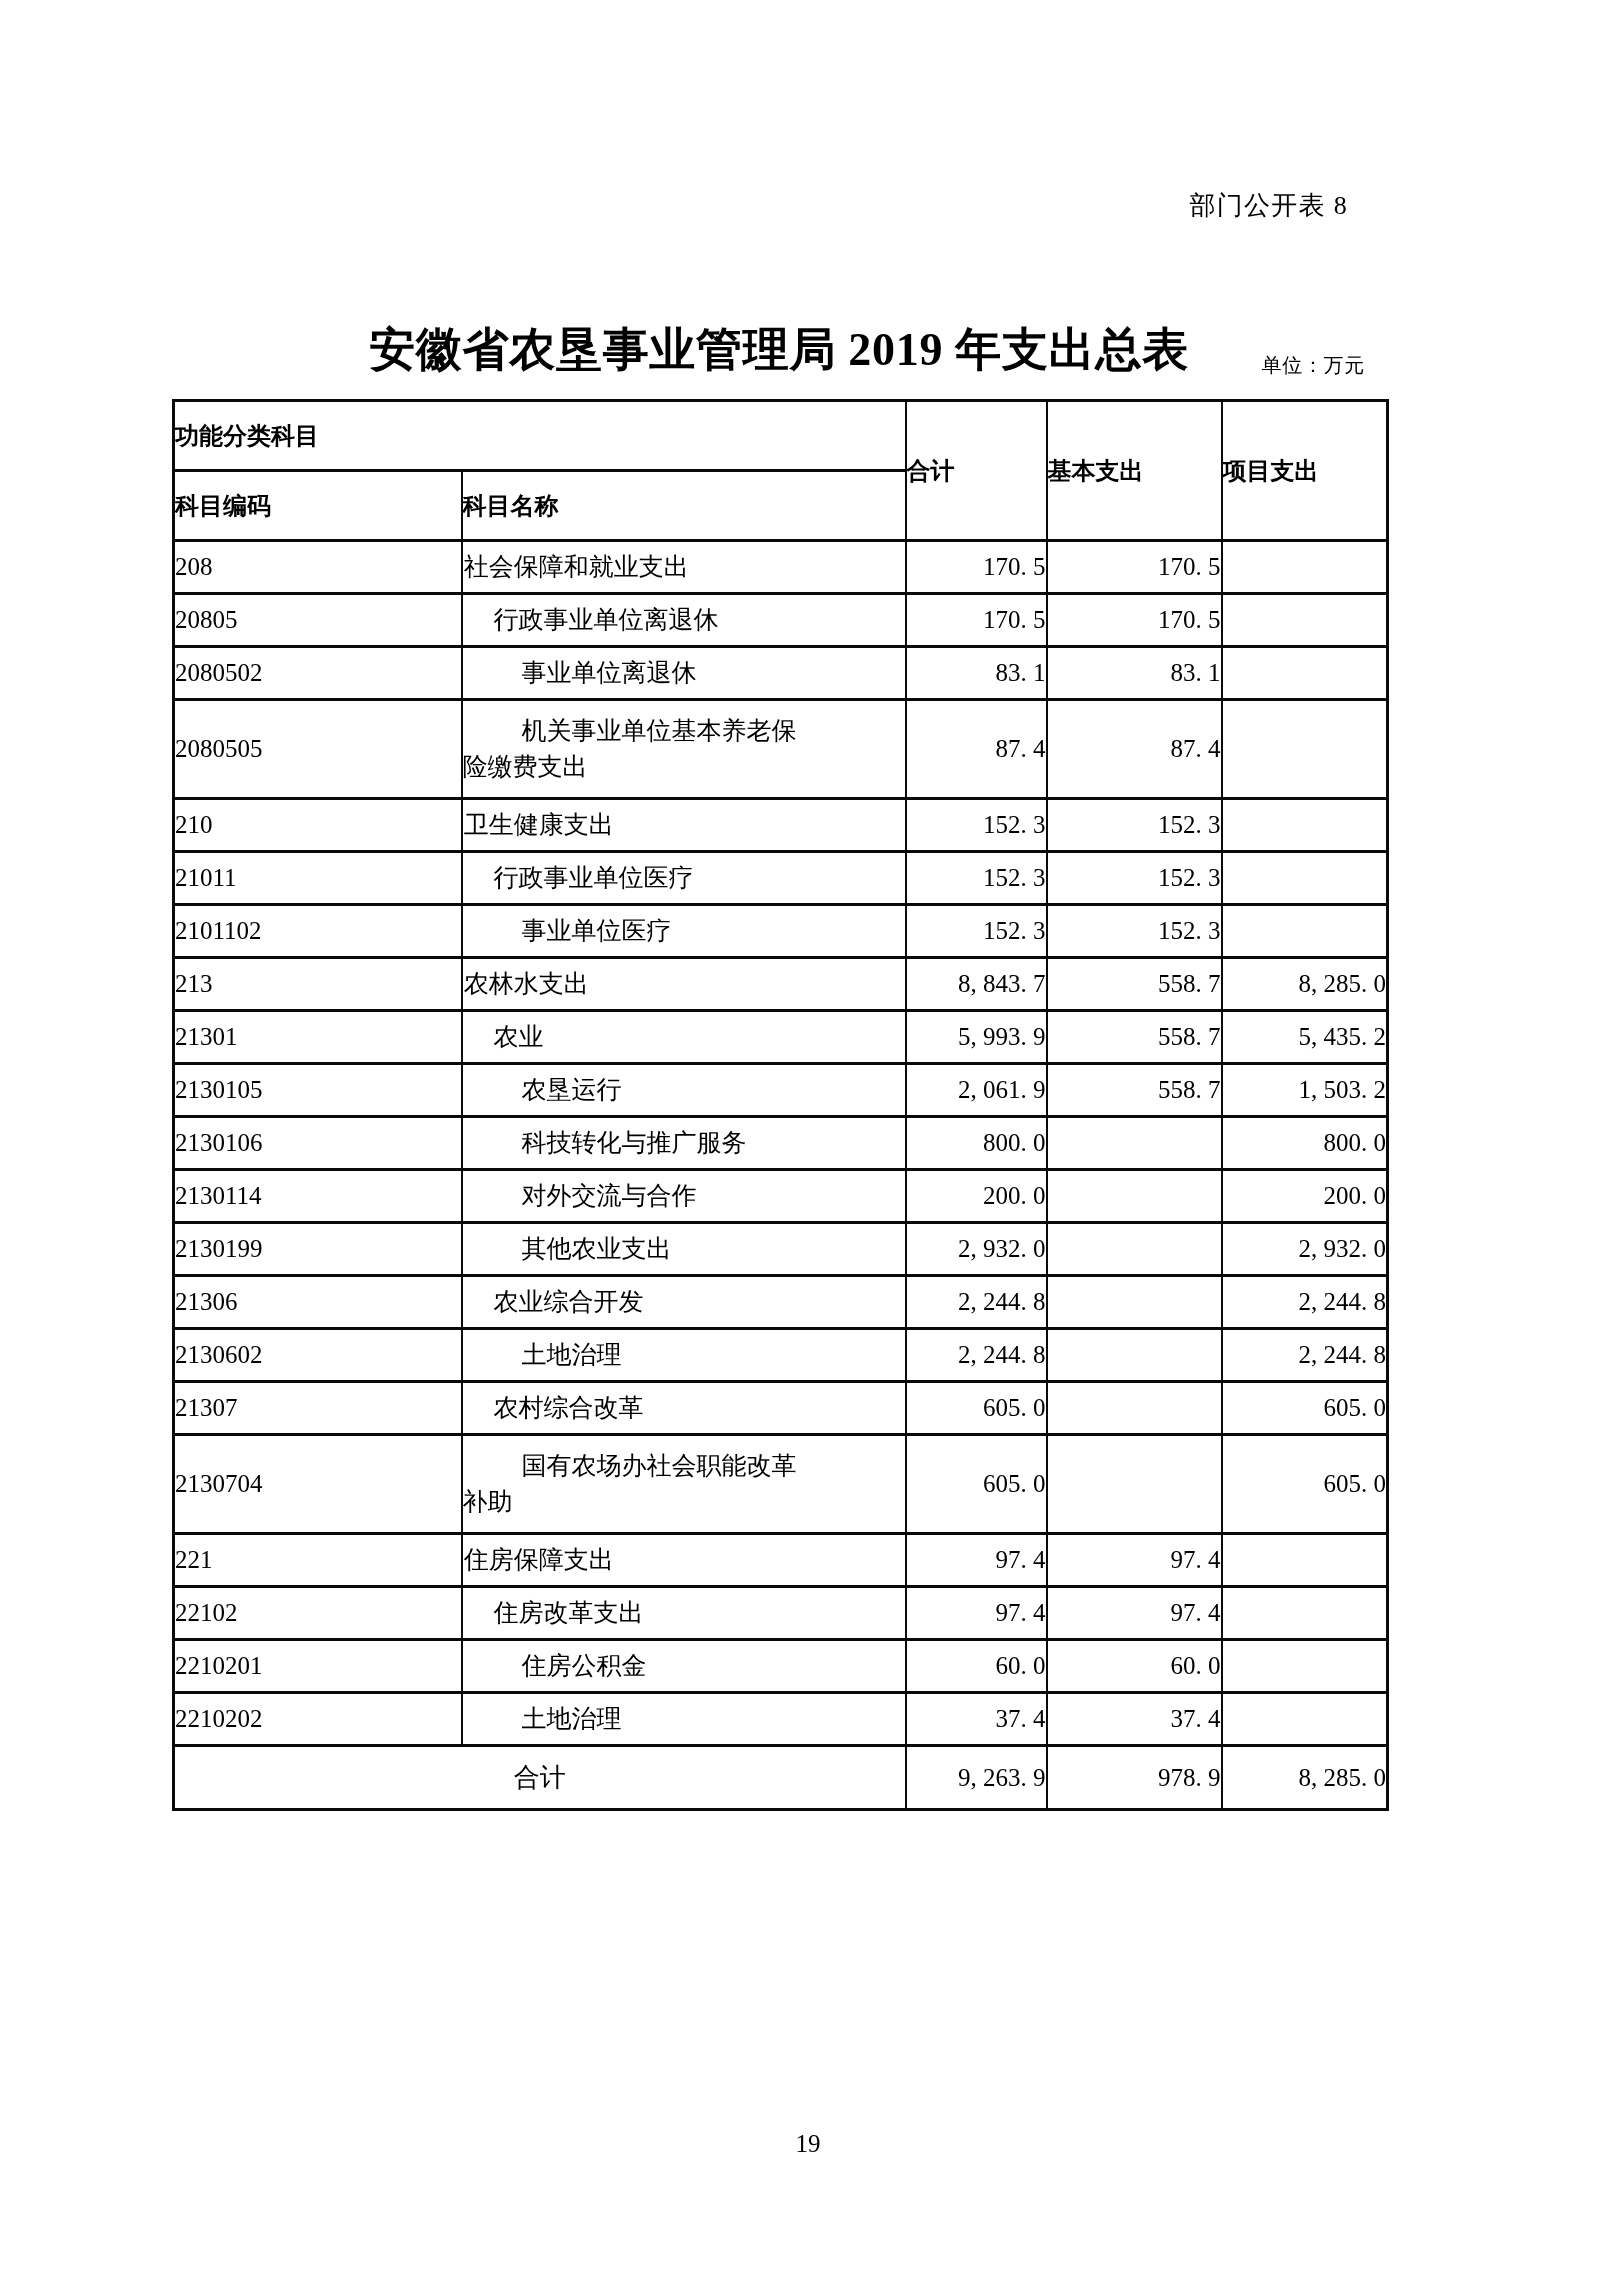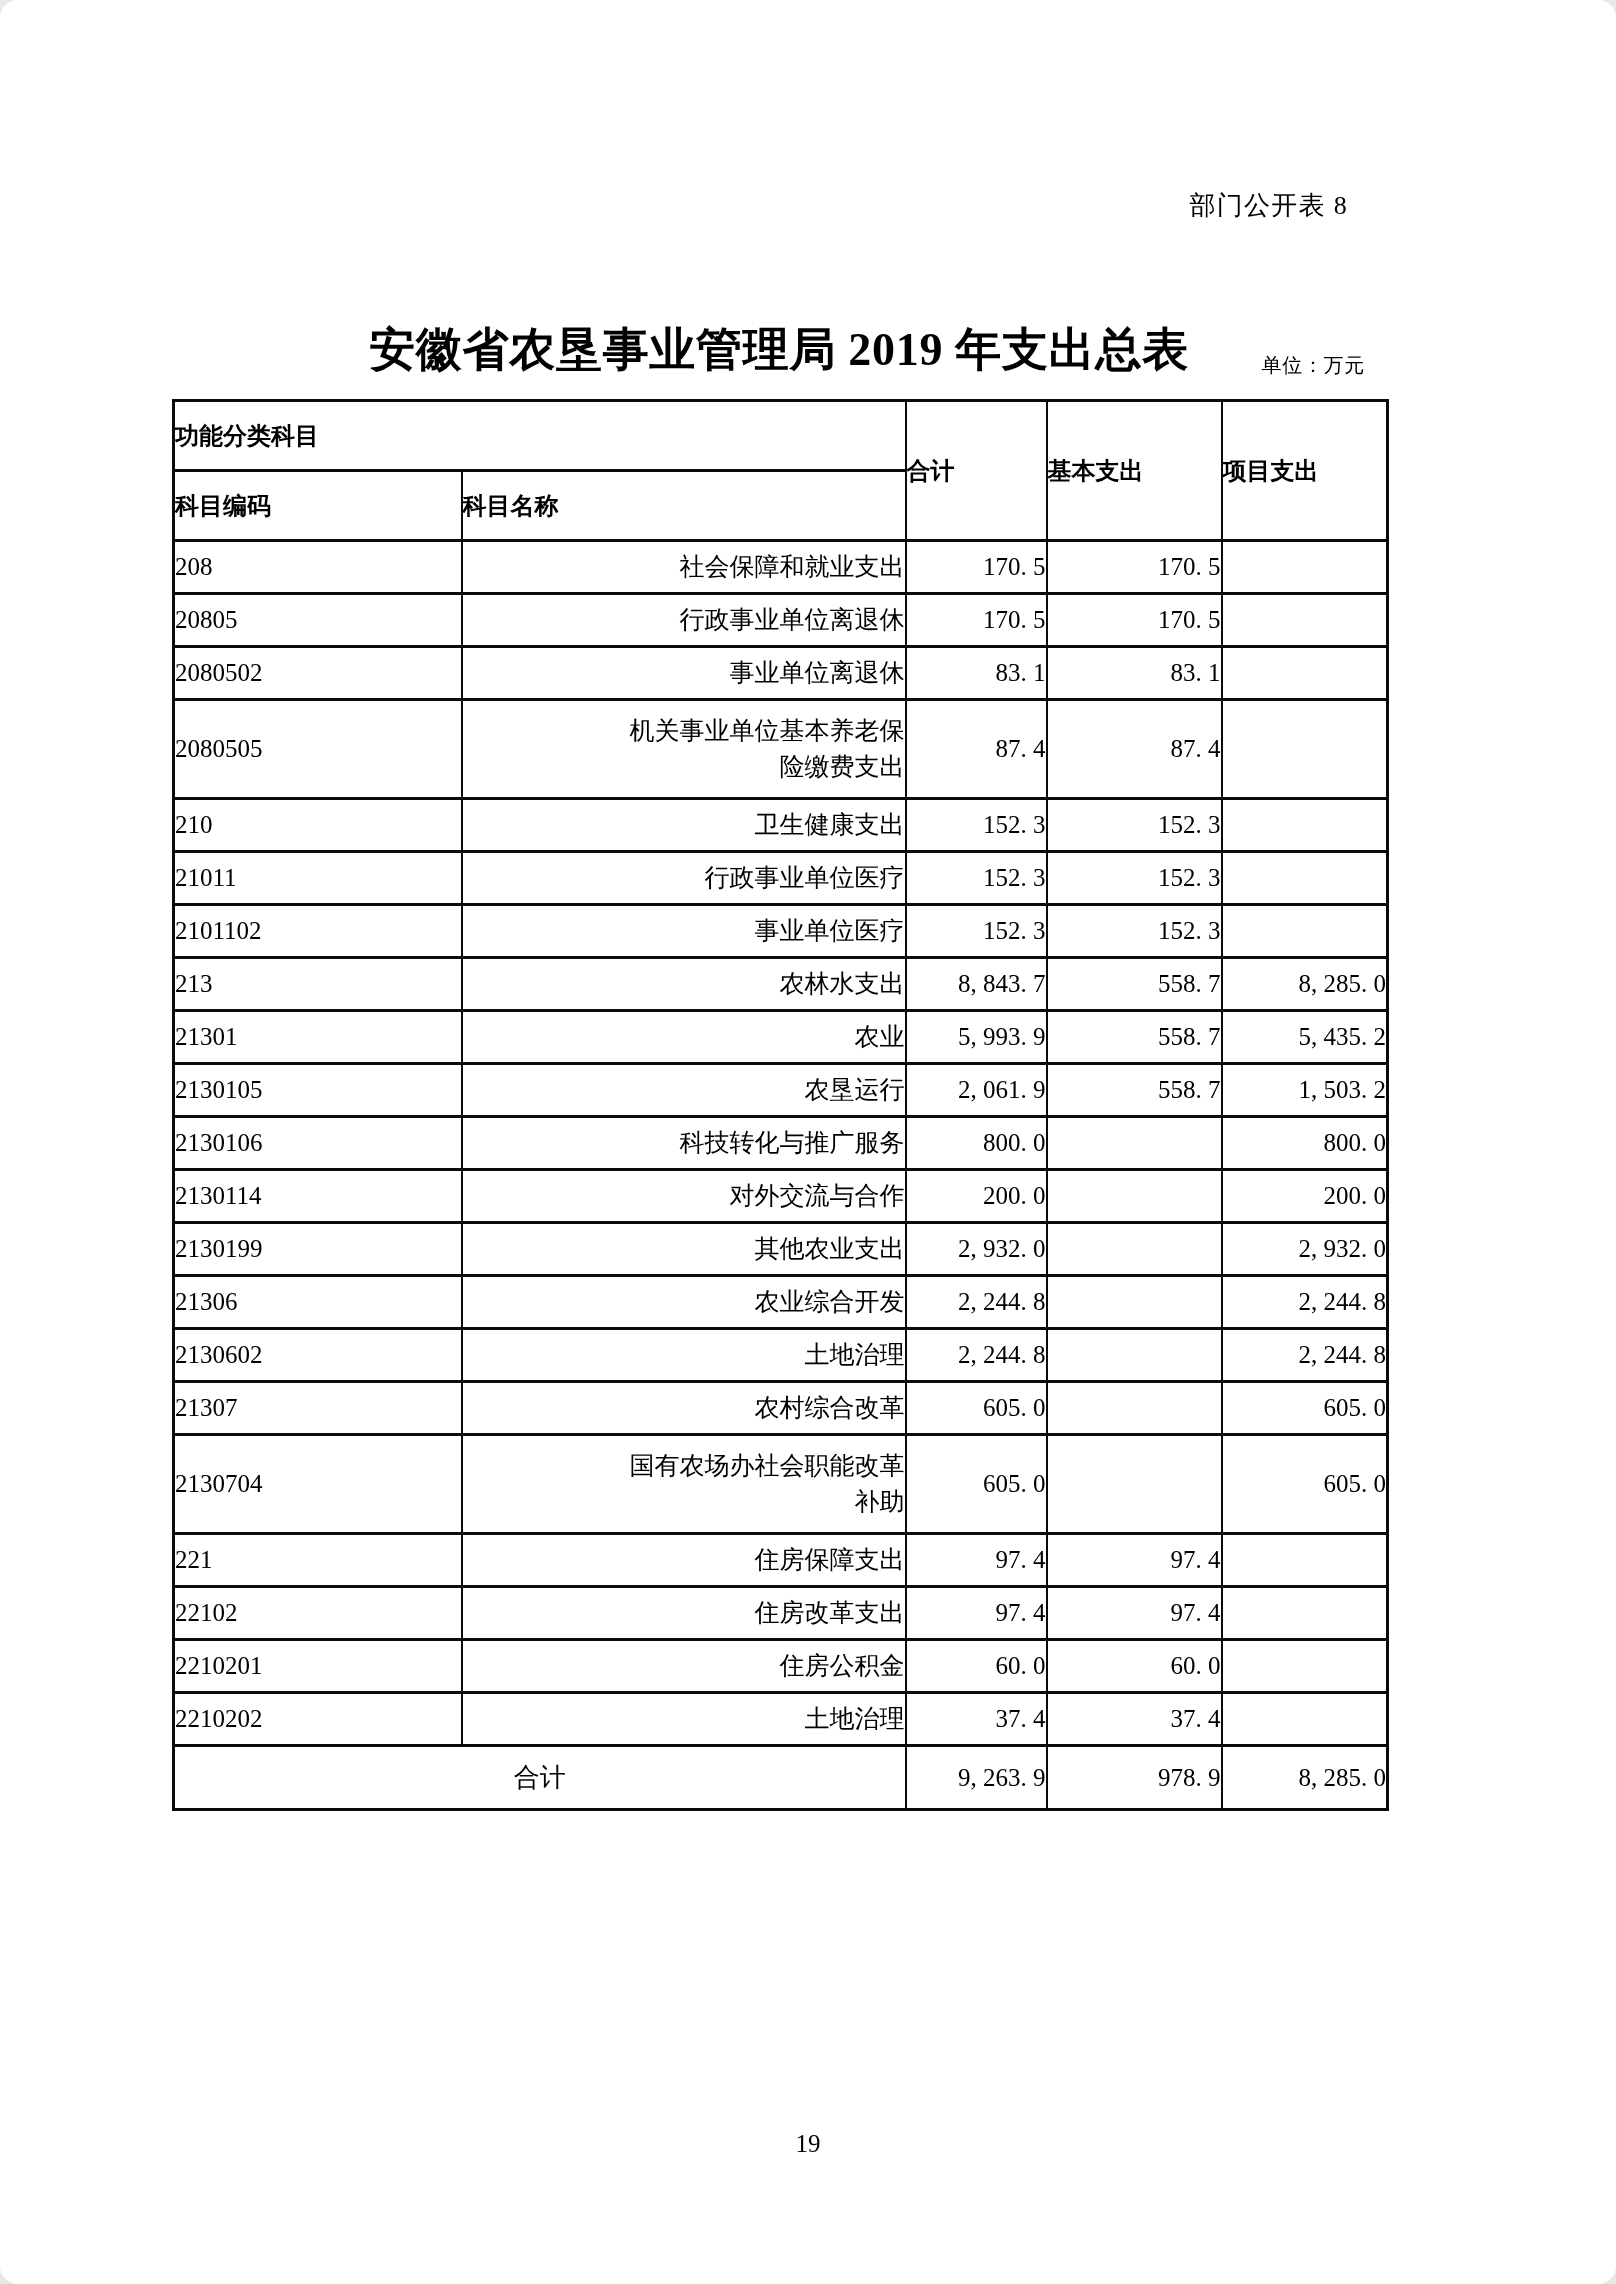--- a/index.html
+++ b/index.html
@@ -4,21 +4,20 @@
 <style>
   html, body { margin: 0; padding: 0; background: #e8e8e8; }
   #page {
     position: relative;
     width: 1616px;
     height: 2284px;
     background: #ffffff;
     font-family: "Liberation Serif", "DejaVu Serif", serif;
     color: #000;
     overflow: hidden;
-    border-radius: 18px;
   }
   #content {
     position: absolute;
     left: 172px;
     top: 0;
     width: 1214px;
     height: 2284px;
   }
   .doc-label {
     position: absolute;
@@ -66,21 +65,21 @@
     overflow: hidden;
   }
   table.expenditure { border: 3.9px solid #0a0a0a; }
   thead tr { height: 70px; }
   thead th { font-weight: bold; text-align: left; font-size: 24px; }
   tr.regular { height: 53px; }
   tr.tall { height: 99px; }
   tr.footer-row { height: 64px; }
   td.code { text-align: left; padding-left: 13px; }
   td.name {
-    text-align: right;
+    text-align: left;
     padding-left: 9px;
     padding-right: 6.5px;
     white-space: pre-wrap;
     line-height: 1.45;
     margin-top: 28px;
   }
   td.name.lvl1 { text-indent: 1.3px; }
   td.name.lvl2 { text-indent: 31px; }
   td.name.lvl3 { text-indent: 59px; }
   td.num { text-align: right; padding-right: 14.3px; white-space: pre; }

